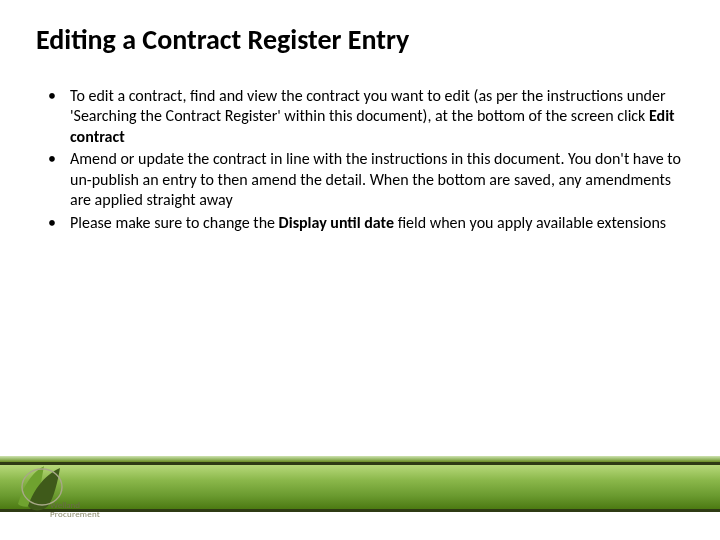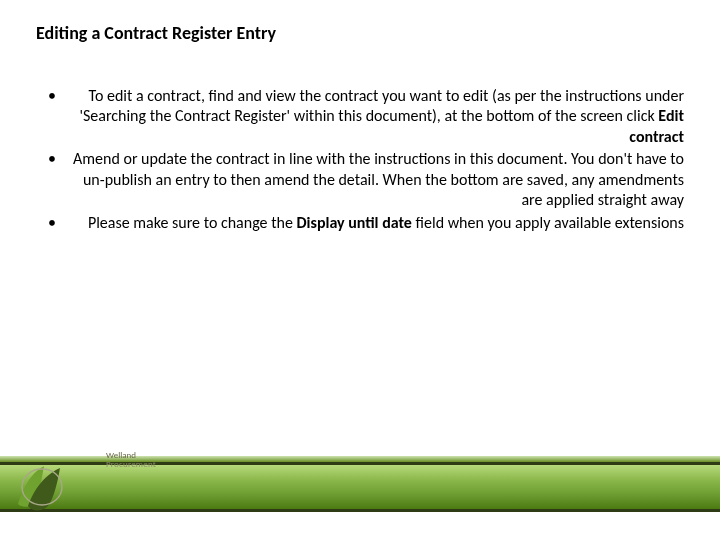--- a/index.html
+++ b/index.html
@@ -14,30 +14,29 @@
   .slide {
     width: 720px;
     height: 540px;
     position: relative;
   }
   .title {
     position: absolute;
     top: 22px;
     left: 36px;
     right: 36px;
-    font-size: 18px;
+    font-size: 28px;
     font-weight: 700;
     color: #000;
   }
   .content {
     position: absolute;
     top: 86px;
     left: 36px;
     right: 36px;
-    text-align: right;
   }
   .bullets {
     list-style: none;
     padding: 0;
   }
   .bullets > li {
     position: relative;
     padding-left: 34px;
     font-size: 16px;
     line-height: 1.28;
@@ -98,21 +97,21 @@
   }
 
   .logo {
     position: absolute;
     left: 14px;
     bottom: 6px;
     width: 86px;
     height: 72px;
     z-index: 5;
     display: flex;
-    flex-direction: row;
+    flex-direction: column;
     align-items: flex-start;
   }
   .logo-mark {
     width: 56px;
     height: 50px;
     position: relative;
   }
   .logo-mark svg { display:block; }
   .logo-text {
     font-size: 9px;

